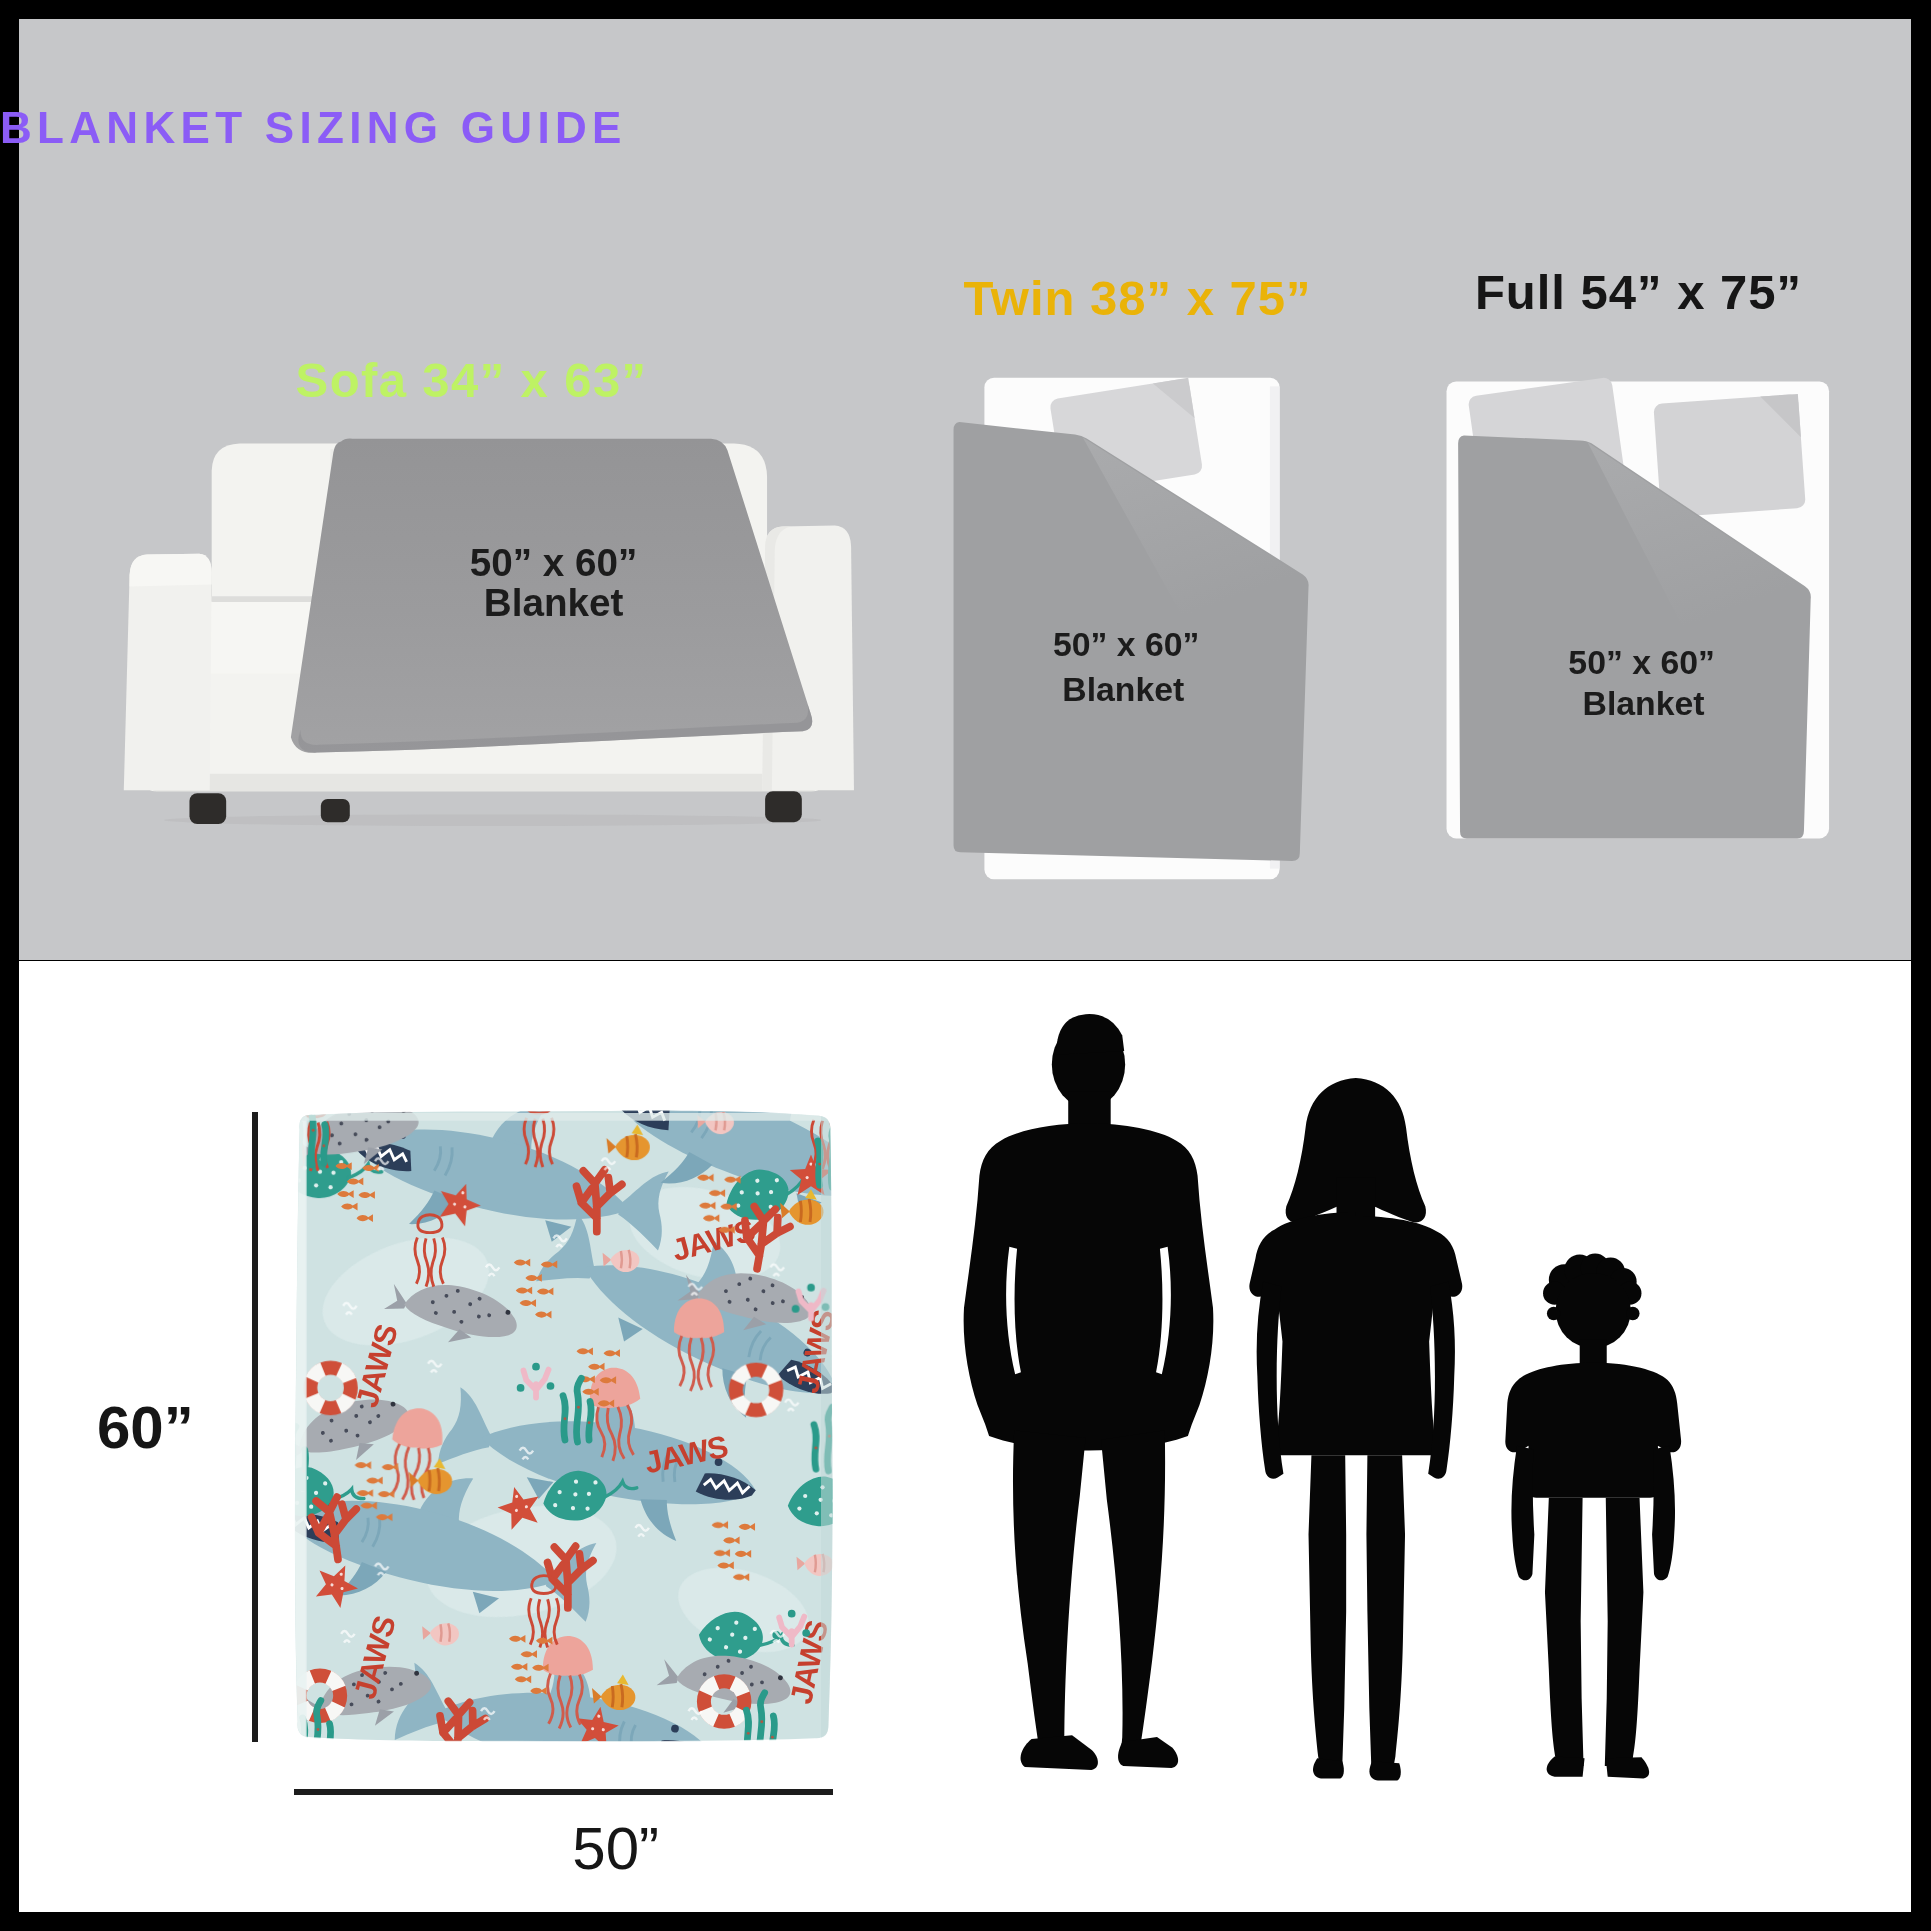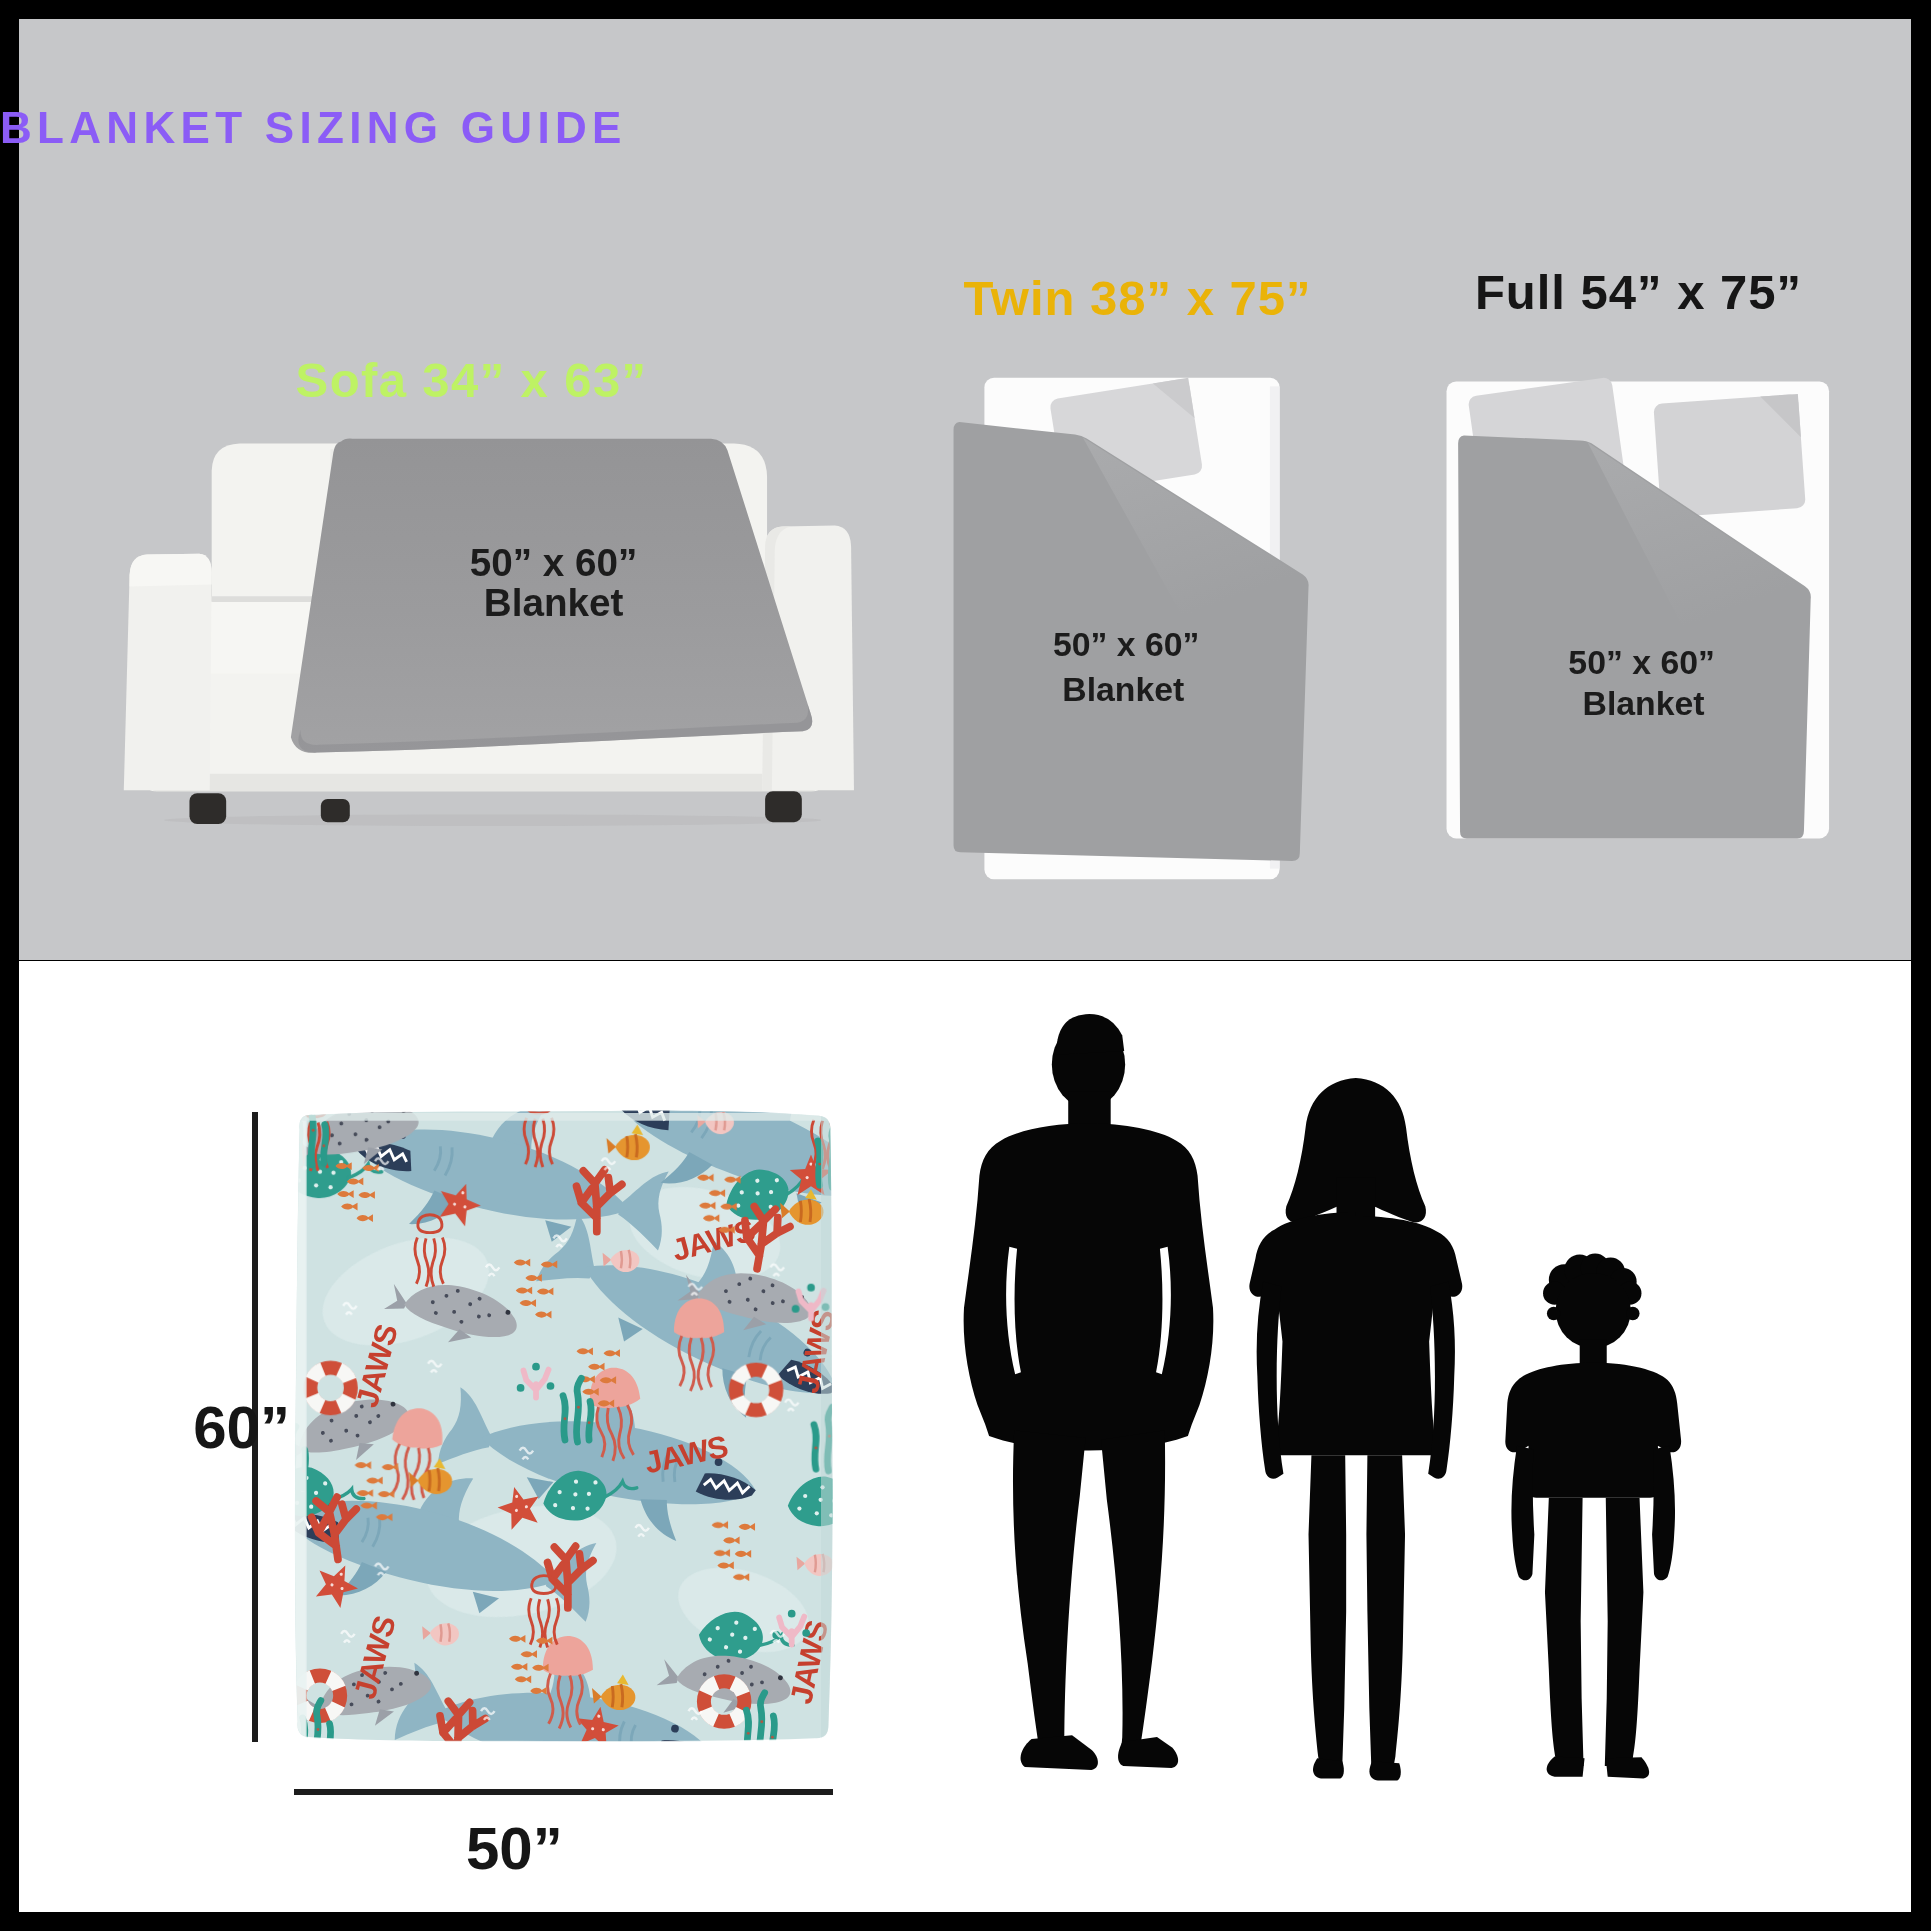--- a/index.html
+++ b/index.html
@@ -400,18 +400,18 @@
     <path d="M769,468 C774,500 776,530 774,558 C773,580 770,596 767,604 C762,610 755,608 753,601 L751,560 C753,530 753,500 752,472 Z"></path>
     <path d="M644,522 L640,620 L644,700 C646,752 648,776 651,792 L653,800 L680,800 L678,730 L677,650 L679,522 Z"></path>
     <path d="M703,522 L705,650 L704,730 L702,800 L729,800 L731,792 C734,776 736,752 738,700 L742,620 L738,522 Z"></path>
     <path d="M650,790 C638,800 640,809 650,811 L679,811 L681,792 Z"></path>
     <path d="M703,792 L705,811 L742,813 C752,811 748,800 740,791 Z"></path>
   </g>
 </svg>
 
 <div class="abs" style="left:252px;top:1112px;width:5.8px;height:630px;background:#1c1c1c"></div>
 
-<div class="abs" style="left:97px;top:1393px;width:193px;text-align:right;font-size:60px;font-weight:bold;color:#161616">60”</div>
+<div class="abs" style="left:97px;top:1393px;width:193px;text-align:left;font-size:60px;font-weight:bold;color:#161616">60”</div>
 
 <div class="abs" style="left:294px;top:1789px;width:539px;height:5.8px;background:#1c1c1c"></div>
 
-<div class="abs" style="left:466px;top:1814px;width:193px;text-align:left;font-size:60px;font-weight:bold;color:#161616">50”</div>
+<div class="abs" style="left:466px;top:1814px;width:193px;text-align:right;font-size:60px;font-weight:normal;color:#161616">50”</div>
 
 
 </body></html>

